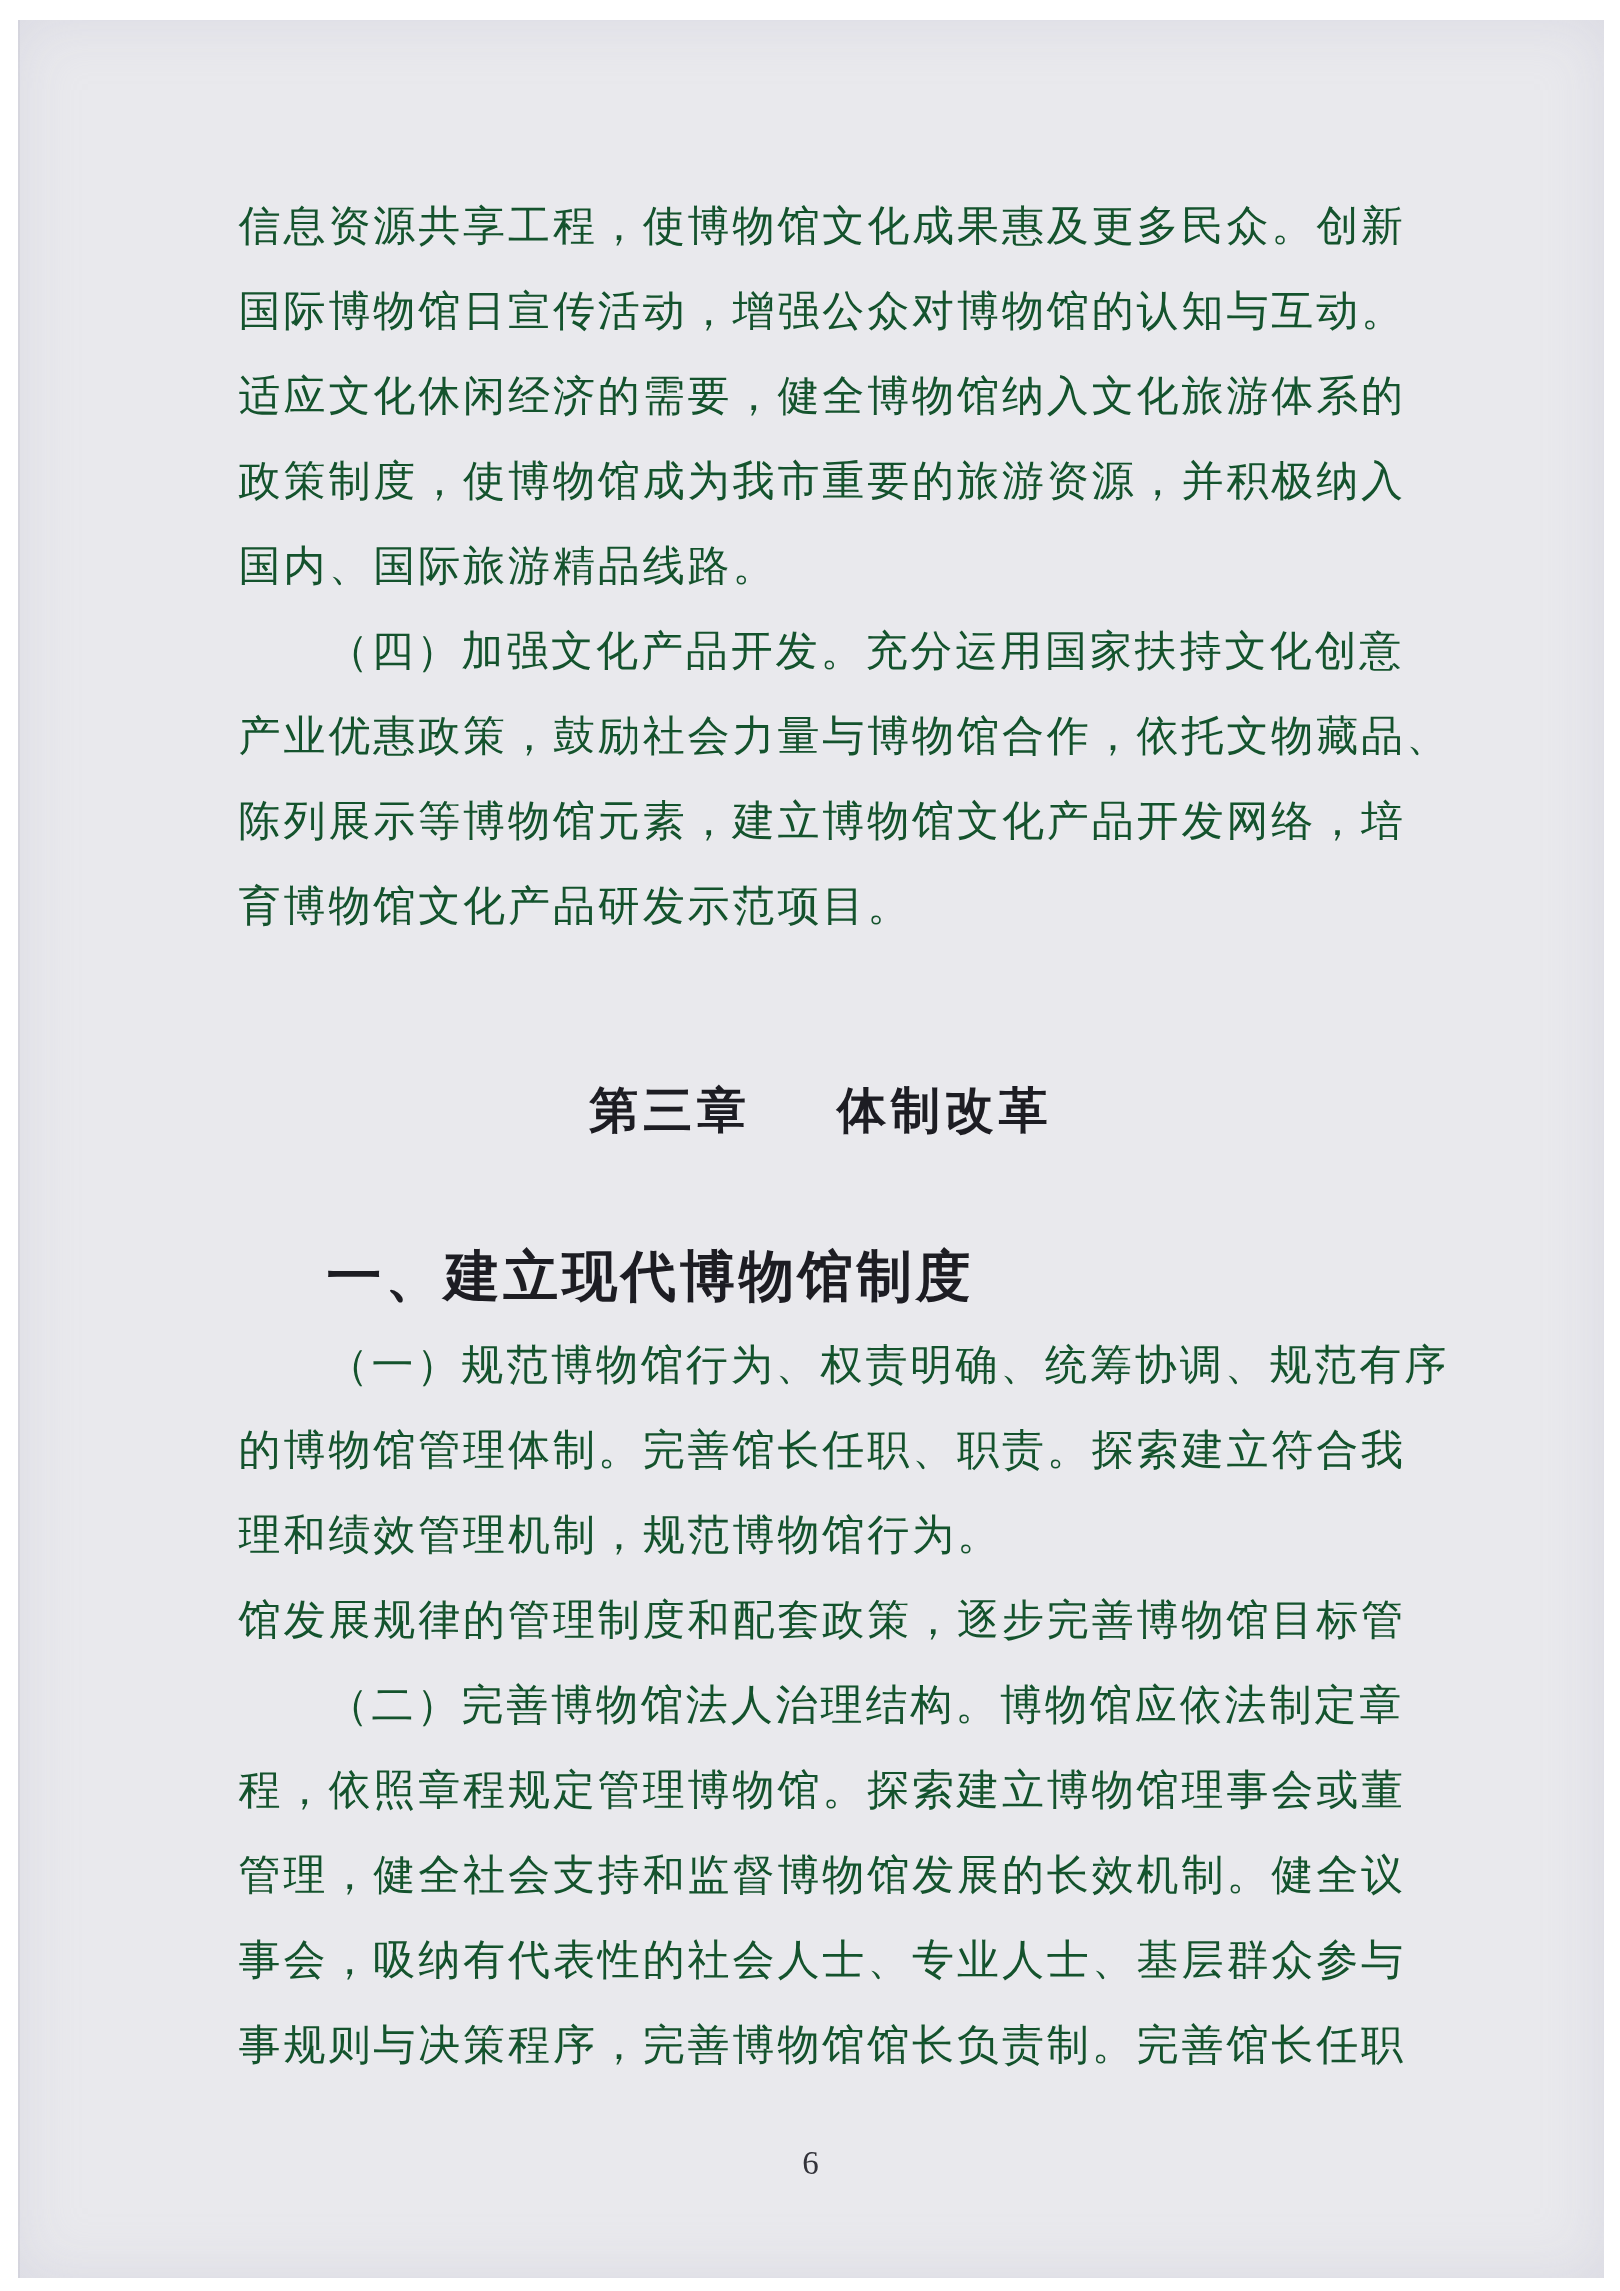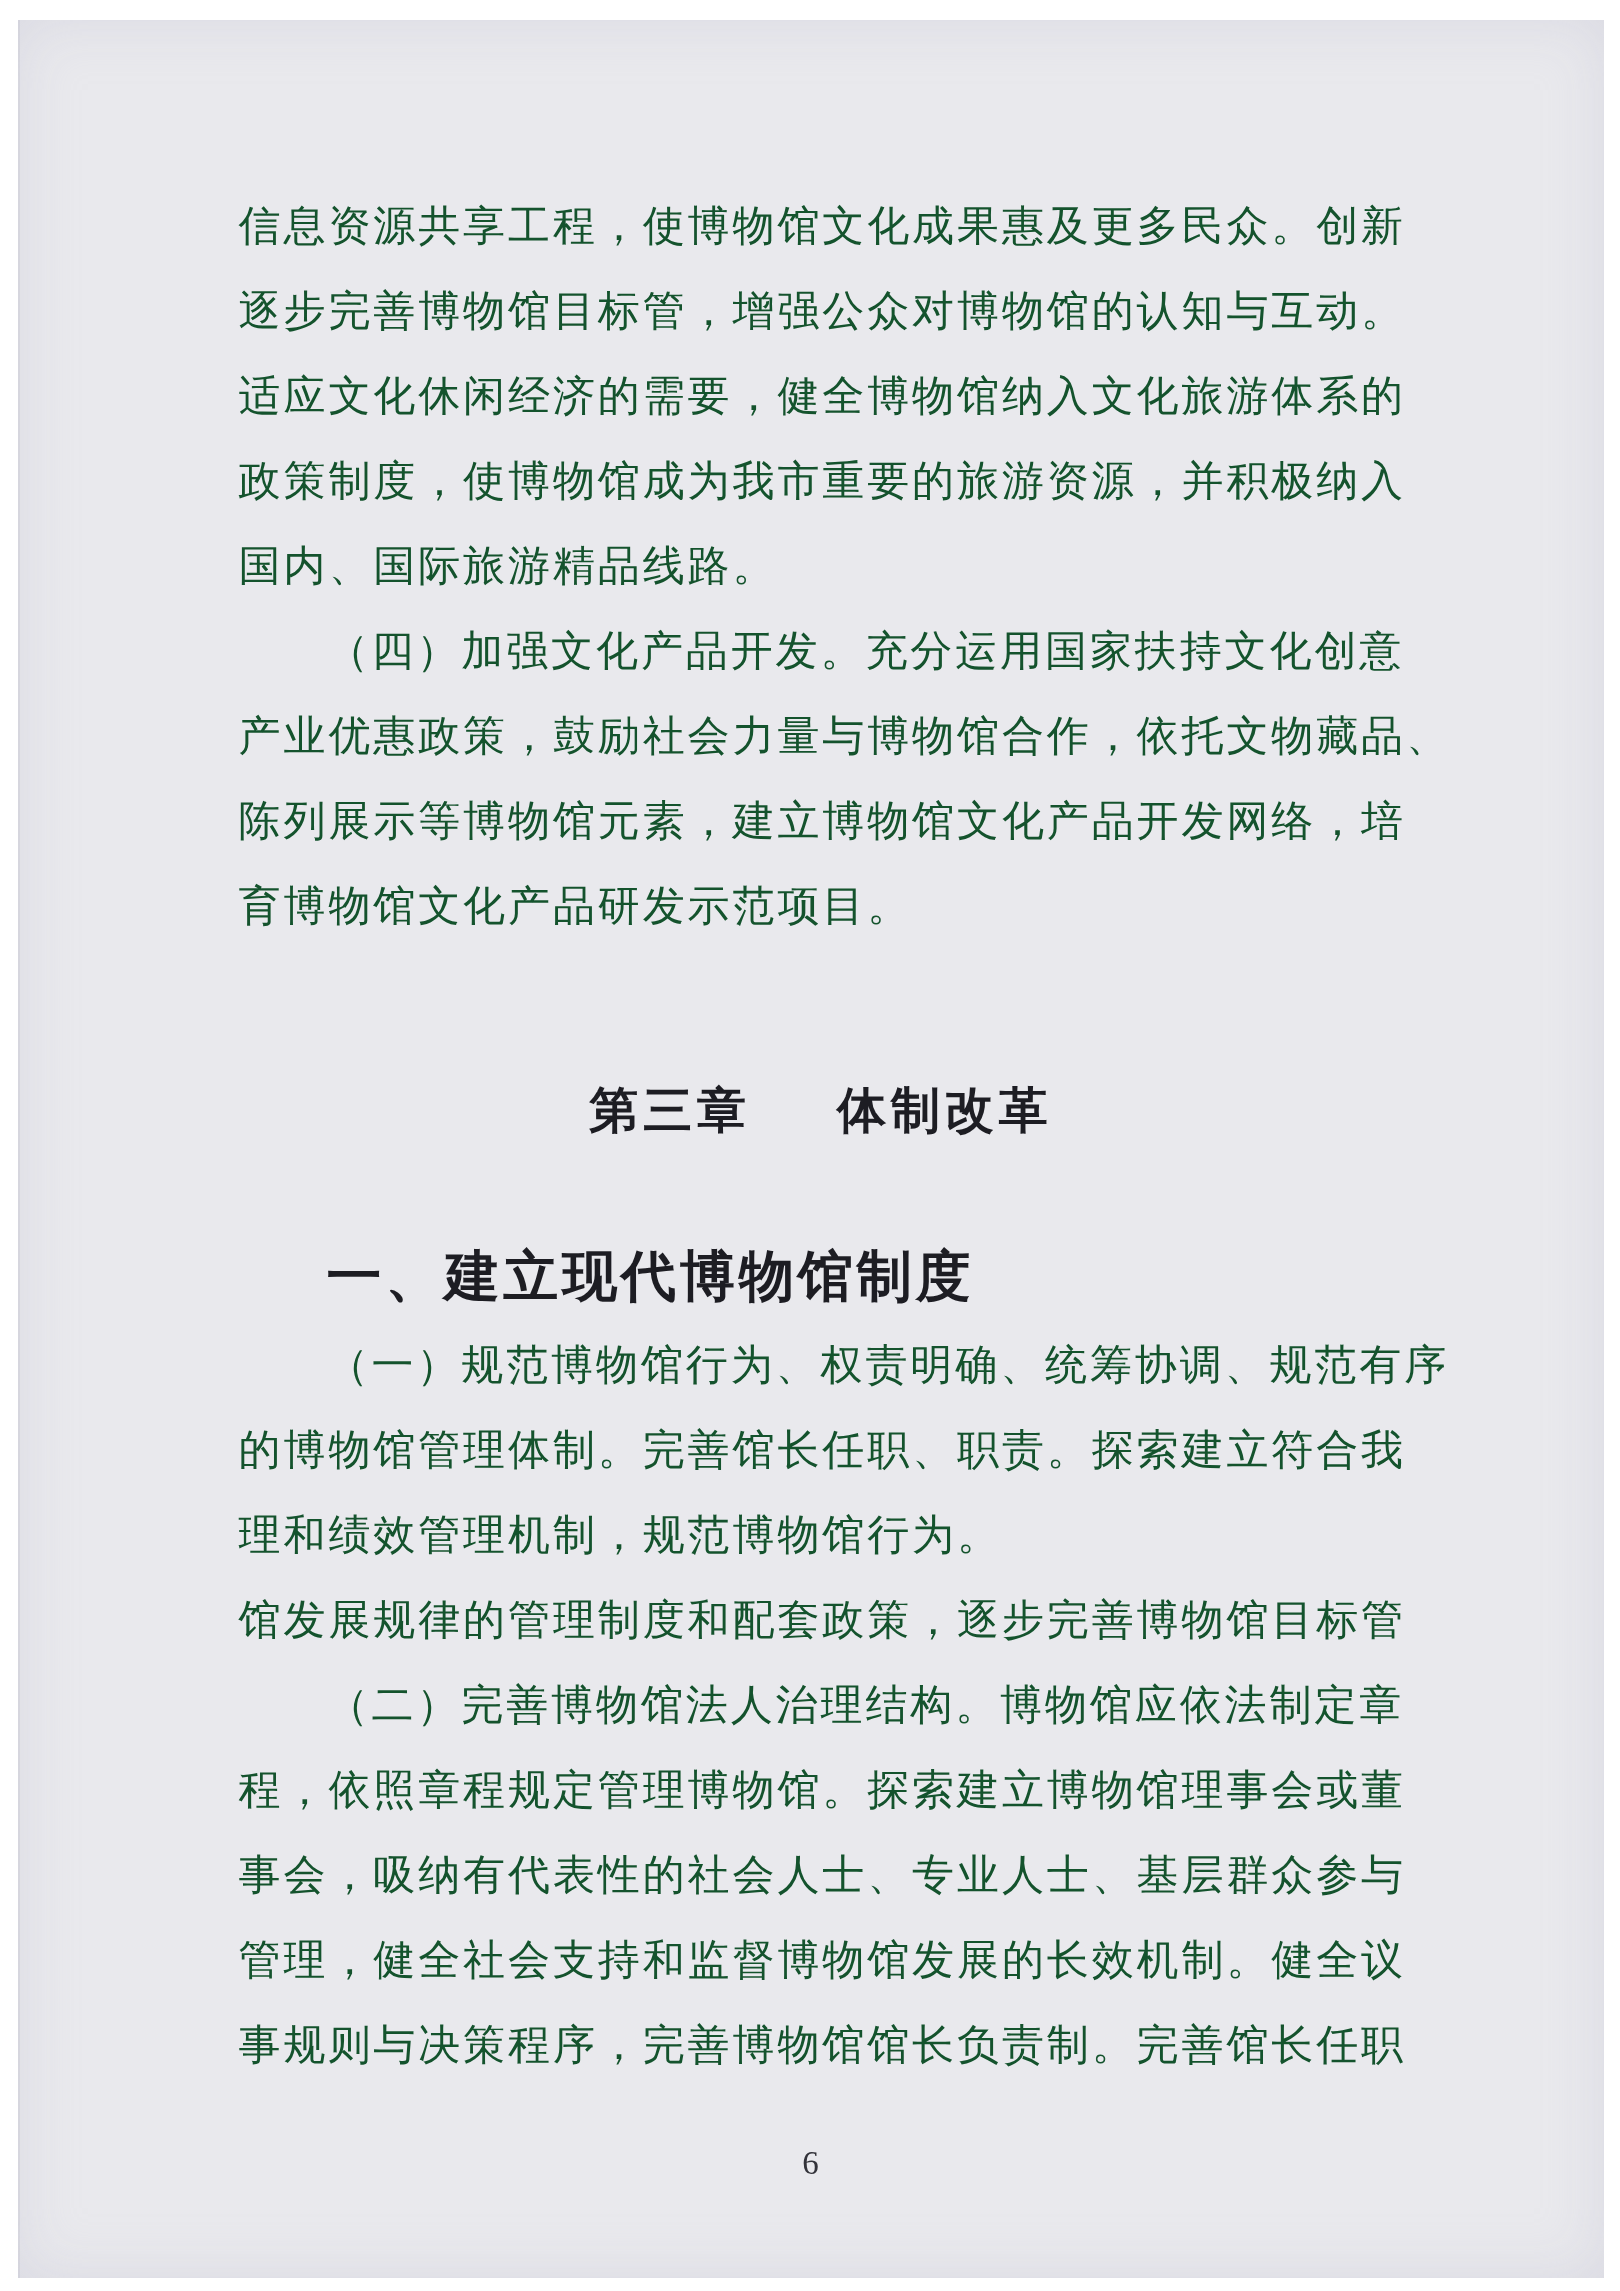--- a/index.html
+++ b/index.html
@@ -79,21 +79,21 @@
 </style>
 </head>
 <body>
 
 <div class="stage">
   <div class="paper">
     <div class="content">
 
       <div class="para para-1">
         <div class="line">信息资源共享工程，使博物馆文化成果惠及更多民众。创新</div>
-        <div class="line">逐步完善博物馆目标管，增强公众对博物馆的认知与互动。</div>
+        <div class="line">国际博物馆日宣传活动，增强公众对博物馆的认知与互动。</div>
         <div class="line">适应文化休闲经济的需要，健全博物馆纳入文化旅游体系的</div>
         <div class="line">政策制度，使博物馆成为我市重要的旅游资源，并积极纳入</div>
         <div class="line">国内、国际旅游精品线路。</div>
       </div>
 
       <div class="para para-2">
         <div class="line indent">（四）加强文化产品开发。充分运用国家扶持文化创意</div>
         <div class="line">产业优惠政策，鼓励社会力量与博物馆合作，依托文物藏品、</div>
         <div class="line">陈列展示等博物馆元素，建立博物馆文化产品开发网络，培</div>
         <div class="line">育博物馆文化产品研发示范项目。</div>
@@ -108,22 +108,22 @@
       <div class="para para-3">
         <div class="line indent">（一）规范博物馆行为、权责明确、统筹协调、规范有序</div>
         <div class="line">的博物馆管理体制。完善馆长任职、职责。探索建立符合我</div>
         <div class="line">理和绩效管理机制，规范博物馆行为。</div>
         <div class="line">馆发展规律的管理制度和配套政策，逐步完善博物馆目标管</div>
       </div>
 
       <div class="para para-4">
         <div class="line indent">（二）完善博物馆法人治理结构。博物馆应依法制定章</div>
         <div class="line">程，依照章程规定管理博物馆。探索建立博物馆理事会或董</div>
+        <div class="line">管理，健全社会支持和监督博物馆发展的长效机制。健全议</div>
         <div class="line">事会，吸纳有代表性的社会人士、专业人士、基层群众参与</div>
-        <div class="line">管理，健全社会支持和监督博物馆发展的长效机制。健全议</div>
         <div class="line">事规则与决策程序，完善博物馆馆长负责制。完善馆长任职</div>
       </div>
 
     </div>
 
     <div class="page-footer">6</div>
   </div>
 </div>
 
 

